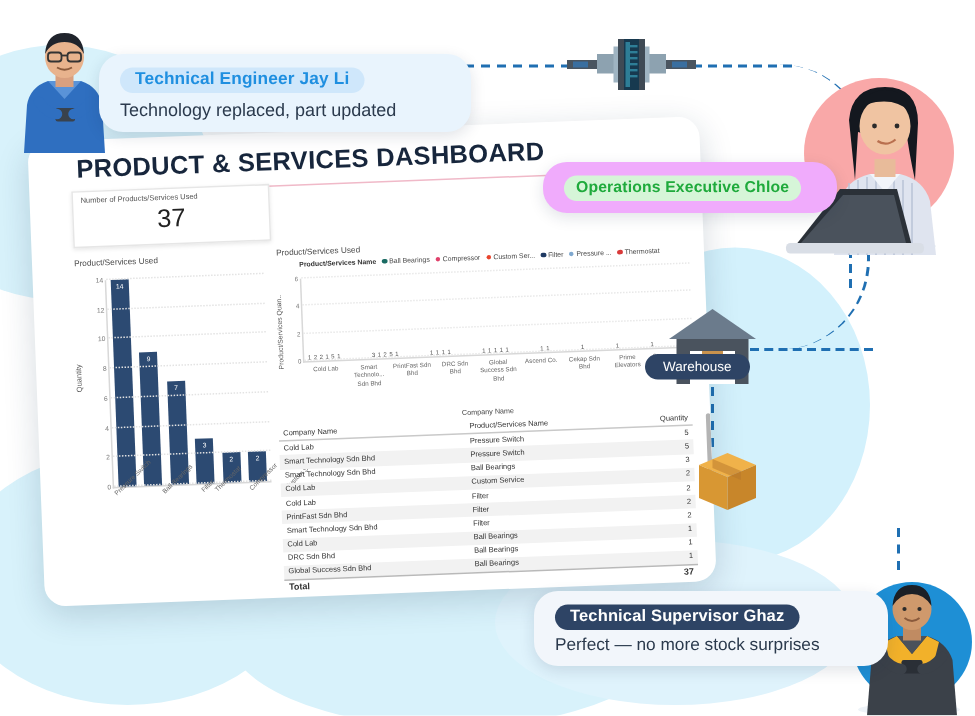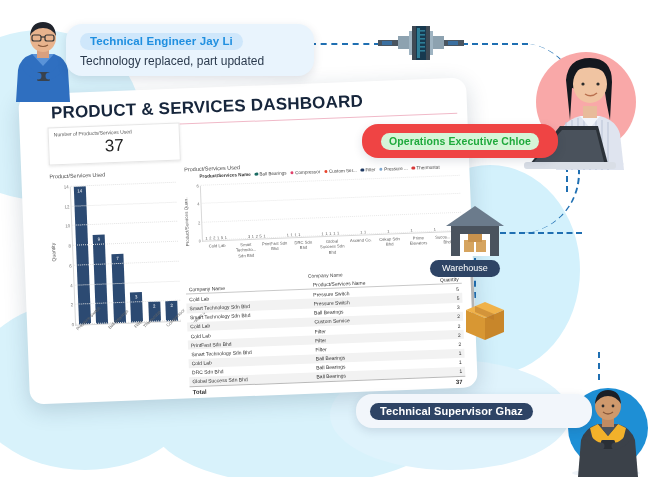--- a/index.html
+++ b/index.html
@@ -111,40 +111,40 @@
   .callout {
     position: absolute; border-radius: 16px; padding: 7px 14px 8px 14px;
     box-shadow: 0 3px 10px rgba(20,40,70,.13);
   }
   .callout .pill {
     display: inline-block; border-radius: 12px; padding: 2px 10px 3px 10px;
     font-size: 11.5px; font-weight: bold; letter-spacing: .1px;
   }
   .callout .msg { display: block; margin-top: 4px; font-size: 12px; color: #2b3a4d; }
 
-  .co-jay { left: 66px; top: 24px; width: 248px; background: #e9f4fd; }
+  .co-jay { left: 66px; top: 36px; width: 248px; background: #e9f4fd; }
   .co-jay .pill { background: #cfe7fb; color: #1f8fe0; }
-  .co-chloe { left: 362px; top: 124px; width: 196px; background: #ef4444; text-align: center; }
+  .co-chloe { left: 362px; top: 108px; width: 196px; background: #f0abfc; }
   .co-chloe .pill { background: #d6f5d8; color: #1faa3c; font-size: 10.5px; padding: 2px 8px 3px 8px; }
   .co-chloe .msg { font-size: 11px; }
   .co-ghaz { left: 356px; top: 394px; width: 236px; background: #f2f6fb; }
   .co-ghaz .pill { background: #2e4465; color: #ffffff; font-size: 11px; }
   .co-ghaz .msg { font-size: 11.5px; }
 
   
   .person { position: absolute; }
   .p-jay { left: 8px; top: 14px; width: 70px; height: 88px; }
   .p-chloe { left: 514px; top: 42px; width: 130px; height: 130px; }
   .p-ghaz { left: 556px; top: 378px; width: 94px; height: 99px; }
 
   
   .machine { position: absolute; left: 378px; top: 26px; width: 86px; height: 34px; }
   .warehouse { position: absolute; left: 444px; top: 204px; width: 62px; height: 52px; }
   .wh-badge {
-    position: absolute; left: 430px; top: 260px;
+    position: absolute; left: 430px; top: 236px;
     background: #2e4465; color: #fff; font-size: 9px;
     padding: 3px 12px 4px; border-radius: 11px; font-weight: 500;
   }
   .box-icon { position: absolute; left: 464px; top: 298px; width: 42px; height: 46px; }
 
   .dash-line { position: absolute; border-top: 2px dashed #1f6fb2; }
   .dash-v { position: absolute; border-left: 2px dashed #1f6fb2; }
   .curve { position: absolute; border: 2px dashed #1f6fb2; background: transparent; }
 </style>
 </head>
@@ -568,15 +568,16 @@
     <span class="pill">Technical Engineer Jay Li</span>
     <span class="msg">Technology replaced, part updated</span>
   </div>
 
   <div class="callout co-chloe">
     <span class="pill">Operations Executive Chloe</span>
   </div>
 
   <div class="callout co-ghaz">
     <span class="pill">Technical Supervisor Ghaz</span>
+    <span class="msg">Perfect — no more stock surprises</span>
   </div>
 
 </div>
 
 </body></html>

